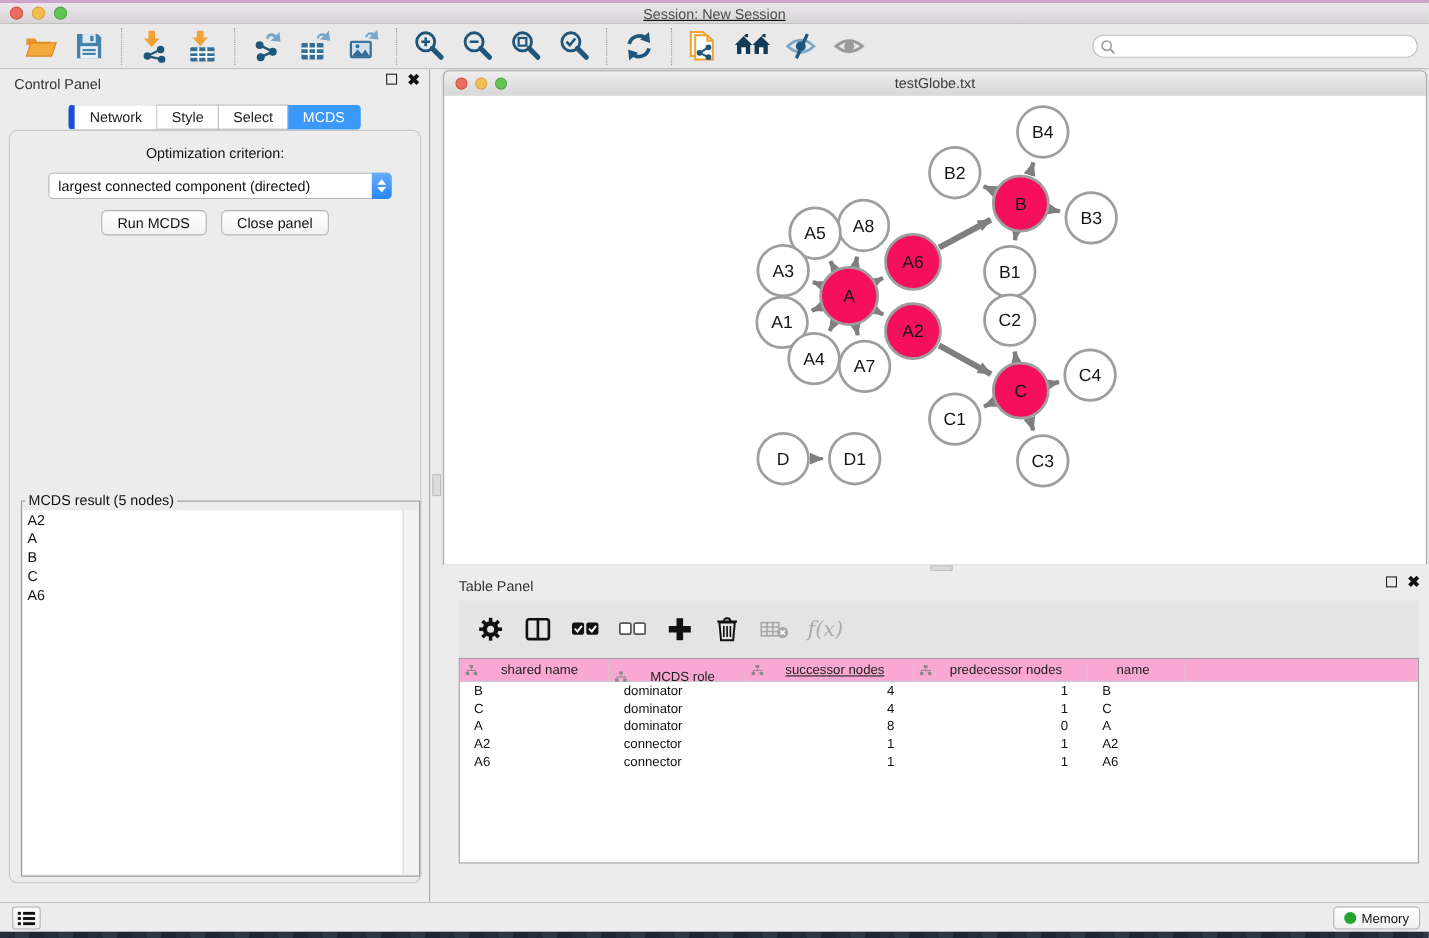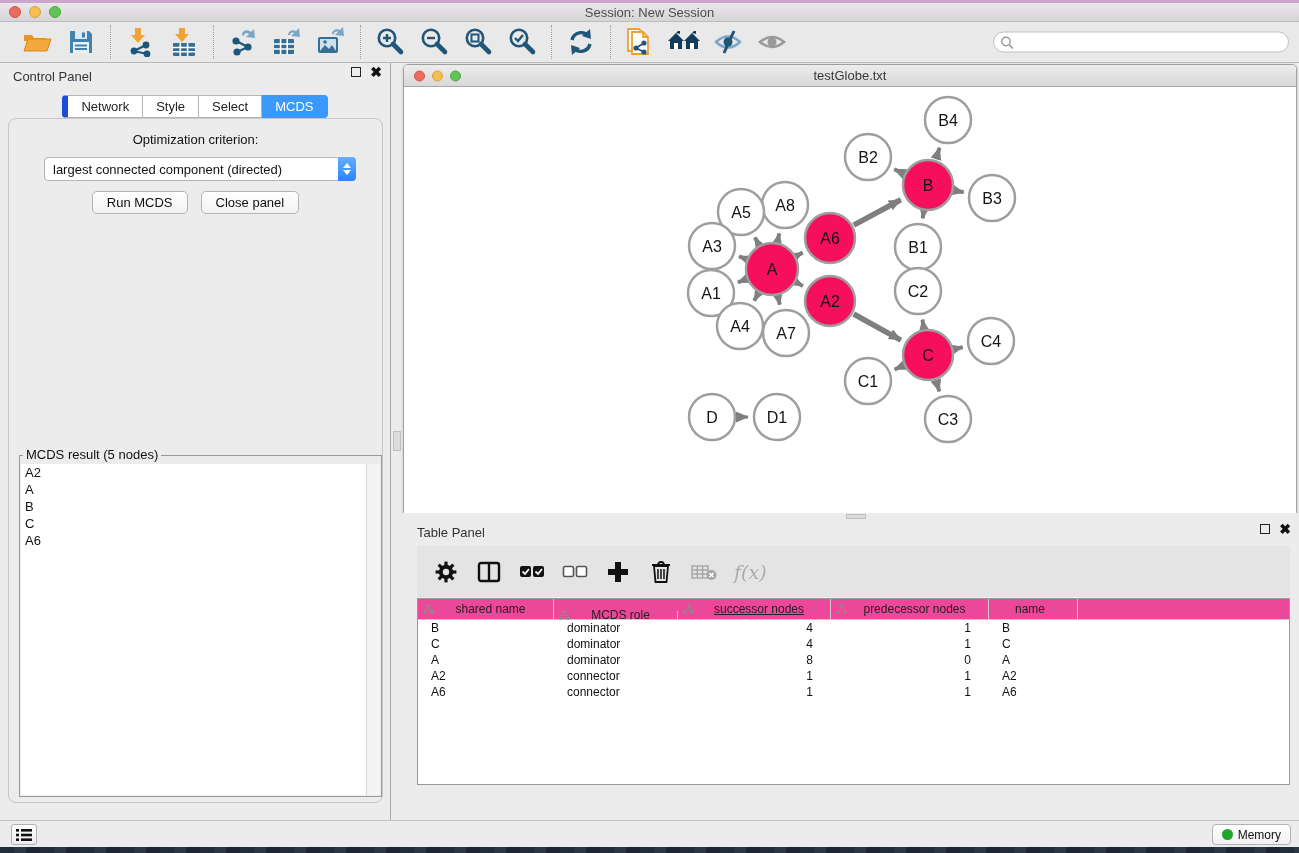--- a/index.html
+++ b/index.html
@@ -6,21 +6,21 @@
   html,body { width:1299px; height:853px; overflow:hidden; }
   body { font-family:"Liberation Sans", sans-serif; background:#ececec; position:relative; }
 
   .top-strip { position:absolute; left:0; top:0; width:1299px; height:3px; background:#cda4cb; }
   .bottom-strip { position:absolute; left:0; top:847px; width:1299px; height:6px;
     background:repeating-linear-gradient(90deg,#222c3a 0 14px,#2c3746 14px 26px,#1d2632 26px 40px); }
 
   
   .titlebar { position:absolute; left:0; top:3px; width:1299px; height:19px;
     background:linear-gradient(#e9e7e9,#d6d4d6); border-bottom:1px solid #bdbdbd;
-    display:flex; align-items:center; justify-content:center; }
+    display:flex; align-items:center; justify-content:center;text-decoration:underline; }
   .titlebar .wtitle { font-size:13px; color:#4c4c4c; }
   .lights { position:absolute; left:9px; top:50%; transform:translateY(-50%); display:flex; gap:8px; }
   .light { width:12px; height:12px; border-radius:50%; }
   .light.red { background:#ec6a5e; border:1px solid #d55148; }
   .light.yellow { background:#f4bf4f; border:1px solid #d6a243; }
   .light.green { background:#61c555; border:1px solid #55a445; }
 
   
   .toolbar { position:absolute; left:0; top:22px; width:1299px; height:41px; background:#e9e9e9;
     border-bottom:1px solid #b9b9b9; display:flex; align-items:center; padding-left:8px; }
@@ -87,21 +87,21 @@
 
   
   .table-panel { position:absolute; left:403px; top:457px; width:896px; height:300px; background:#ececec; }
   .tp-header { position:absolute; left:0; top:0; width:100%; height:24px; display:flex; align-items:center; }
   .tp-title { font-size:13px; color:#333; margin-left:14px; }
   .tp-toolbar { position:absolute; left:14px; top:26px; width:873px; height:51px; background:#e4e4e4;
     display:flex; align-items:center; gap:17px; padding-left:16px; }
   .tp-toolbar .ticon { width:26px; }
   .fx-label { font-size:19px; color:#ababab; font-family:"DejaVu Serif", serif; font-style:italic; }
   .dtable { position:absolute; left:14px; top:78px; width:873px; height:187px; background:#fff; border:1px solid #9a9a9a; overflow:hidden; }
-  .thead { display:flex; height:21px; background:#ec4899; border-bottom:1px solid #c9c9c9; }
+  .thead { display:flex; height:21px; background:#f9a8d4; border-bottom:1px solid #c9c9c9; }
   .th { display:flex; align-items:center; font-size:12px; color:#222; border-right:1px solid #c9c9c9; position:relative; }
   .th .hlabel { flex:1; text-align:center; padding-right:6px; }
   .th .hicon { margin-left:5px; }
   .th:last-child { border-right:none; }
   .trow { display:flex; height:16px; align-items:center; }
   .td { font-size:12px; color:#111; white-space:nowrap; overflow:hidden; }
   .td.left { text-align:left; padding-left:13px; }
   .td.right { text-align:right; padding-right:18px; }
   .tp-tabs { position:absolute; left:0; top:269px; width:100%; display:flex; justify-content:center; }
 

